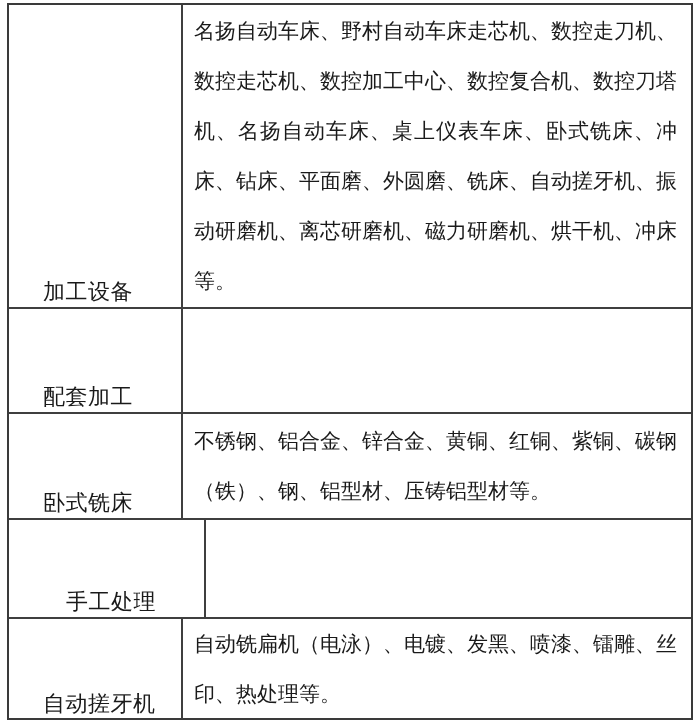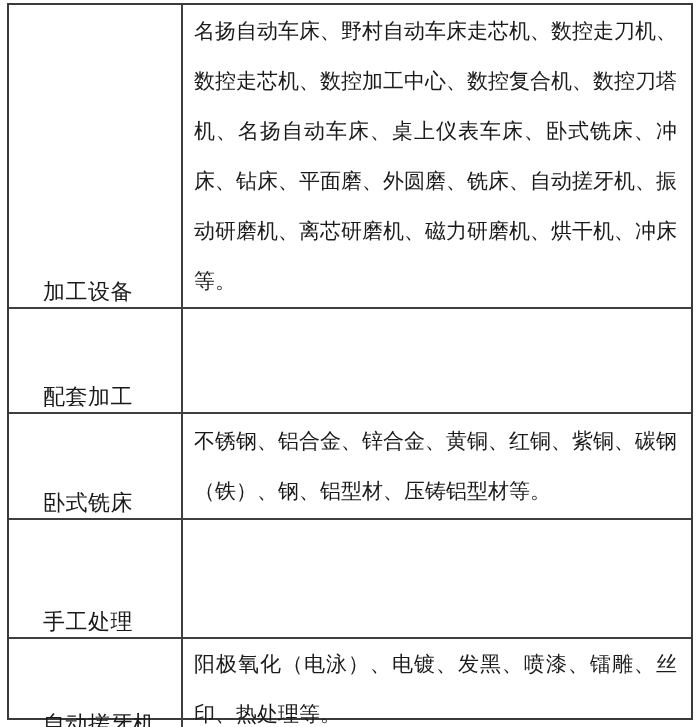--- a/index.html
+++ b/index.html
@@ -30,21 +30,21 @@
     display: flex;
     flex: none;
     box-sizing: border-box;
   }
   .t-row + .t-row {
     border-top: 2px solid #3f3f3f;
   }
   .row-equipment { height: 302px; }
   .row-support   { height: 105px; }
   .row-material  { height: 106px; }
-  .row-manual    { height: 119px;  }
+  .row-manual    { height: 99px; padding-left: 23px;  }
   .row-surface   { flex: 1; }
   .cell-label {
     width: 174px;
     flex: none;
     box-sizing: border-box;
     border-right: 2px solid #3f3f3f;
     display: flex;
     align-items: flex-end;
     padding-left: 34px;
     font-size: 22px;
@@ -100,17 +100,17 @@
     <div class="cell-label">
       <span>手工处理</span>
     </div>
   </div>
 
   <div class="t-row row-surface">
     <div class="cell-label">
       <span>自动搓牙机</span>
     </div>
     <div class="cell-content">
-      <p>阳极氧化（电泳）、电镀、发黑、喷漆、镭雕、丝印、热处理等。</p>
+      <p>自动铣扁机（电泳）、电镀、发黑、喷漆、镭雕、丝印、热处理等。</p>
     </div>
   </div>
 
 </div>
 
 </body></html>

